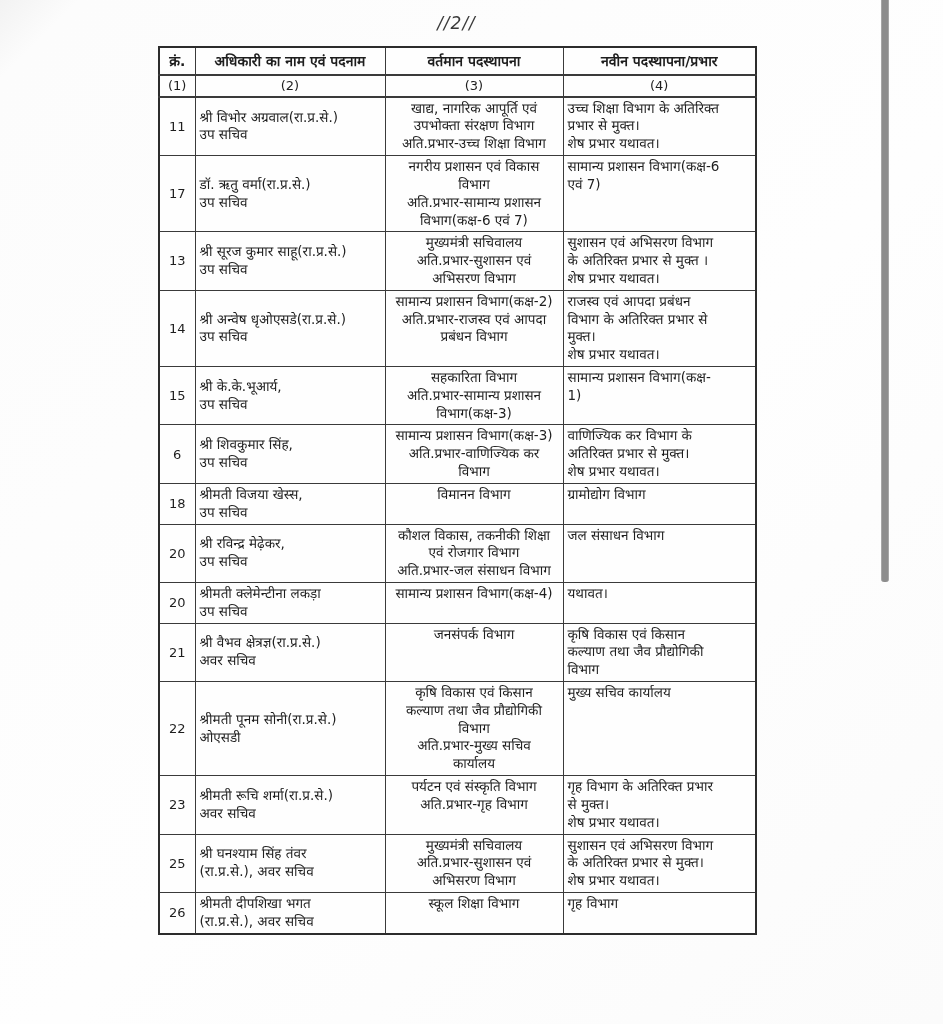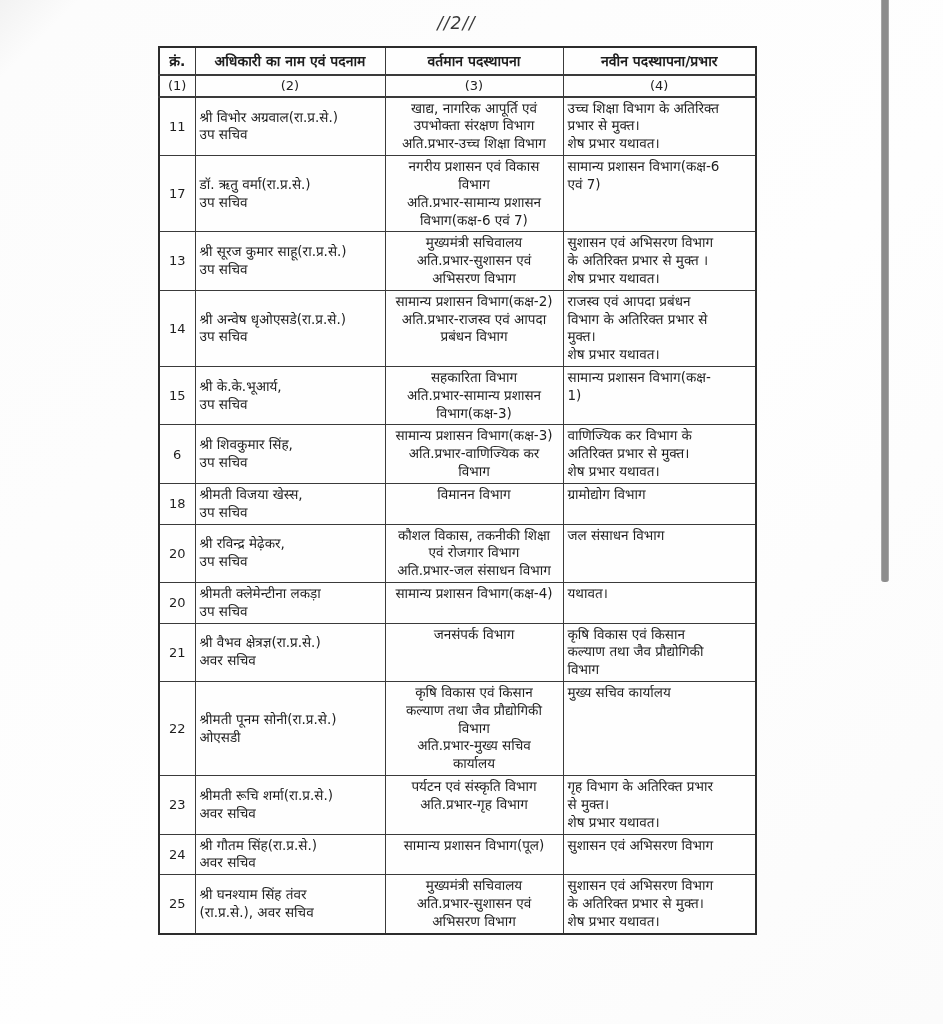--- a/index.html
+++ b/index.html
@@ -229,38 +229,38 @@
     <td class="c-no">23</td>
     <td class="c-name">श्रीमती रूचि शर्मा(रा.प्र.से.)
 अवर सचिव</td>
     <td class="c-cur">पर्यटन एवं संस्कृति विभाग
 अति.प्रभार-गृह विभाग</td>
     <td class="c-new">गृह विभाग के अतिरिक्त प्रभार
 से मुक्त।
 शेष प्रभार यथावत।</td>
   </tr>
 
-  <tr>
-    <td class="c-no">24</td>
-    <td class="c-name">श्री गौतम सिंह(रा.प्र.से.)
-अवर सचिव</td>
-    <td class="c-cur">सामान्य प्रशासन विभाग(पूल)</td>
-    <td class="c-new">सुशासन एवं अभिसरण विभाग</td>
-  </tr>
 
   <tr>
     <td class="c-no">25</td>
     <td class="c-name">श्री घनश्याम सिंह तंवर
 (रा.प्र.से.), अवर सचिव</td>
     <td class="c-cur">मुख्यमंत्री सचिवालय
 अति.प्रभार-सुशासन एवं
 अभिसरण विभाग</td>
     <td class="c-new">सुशासन एवं अभिसरण विभाग
 के अतिरिक्त प्रभार से मुक्त।
 शेष प्रभार यथावत।</td>
   </tr>
 
+  <tr>
+    <td class="c-no">26</td>
+    <td class="c-name">श्रीमती दीपशिखा भगत
+(रा.प्र.से.), अवर सचिव</td>
+    <td class="c-cur">स्कूल शिक्षा विभाग</td>
+    <td class="c-new">गृह विभाग</td>
+  </tr>
 </tbody>
   </table>
 
   <div class="scroll-thumb"></div>
 
 </div>
 
 </body></html>

